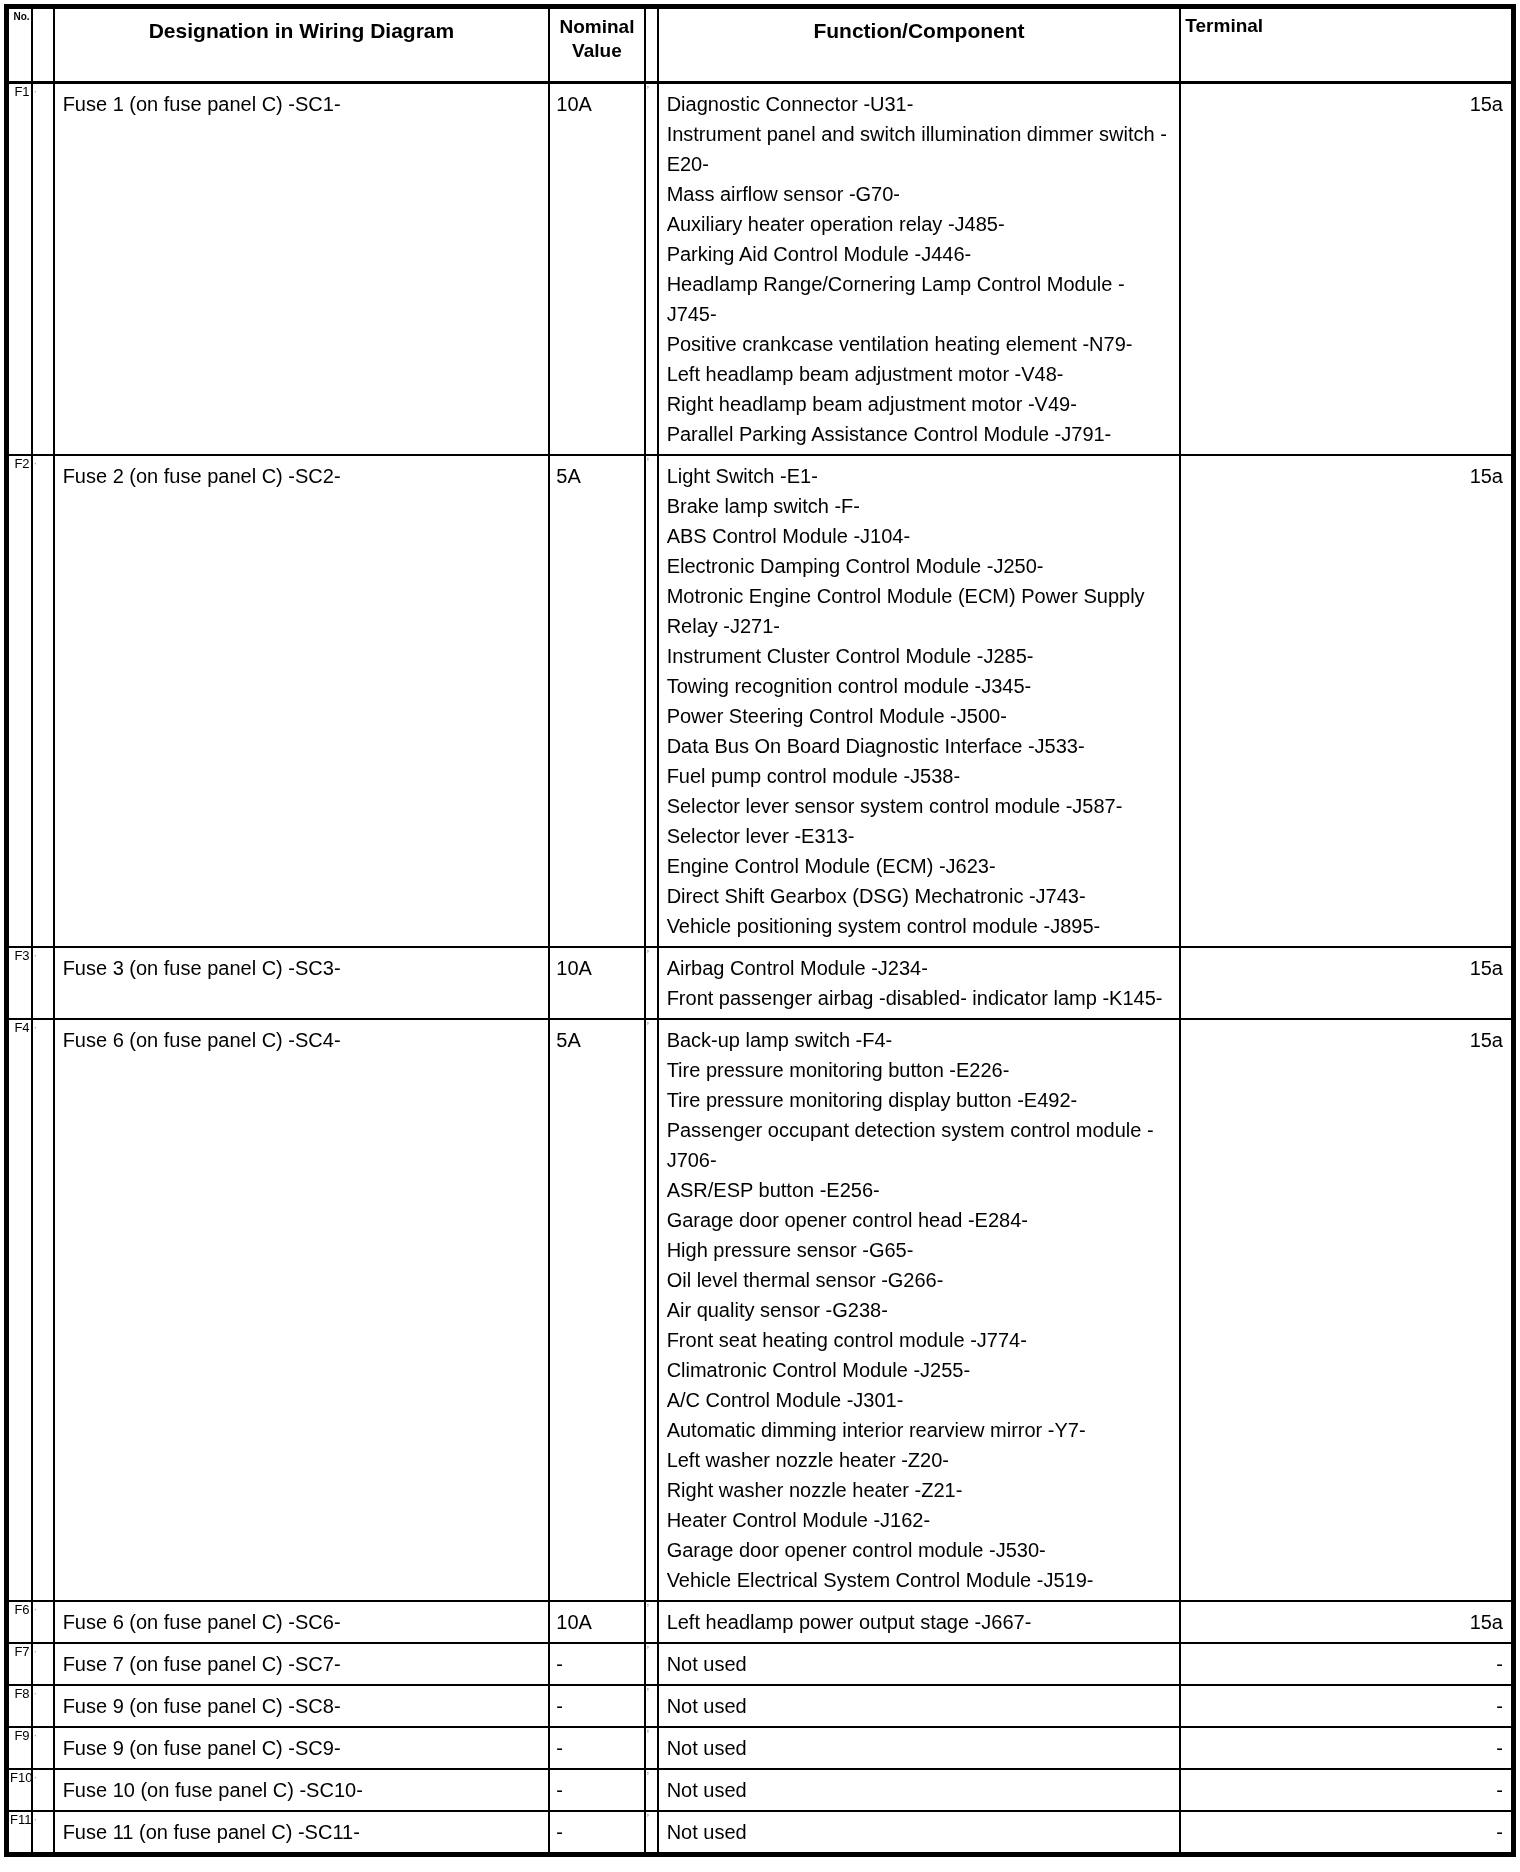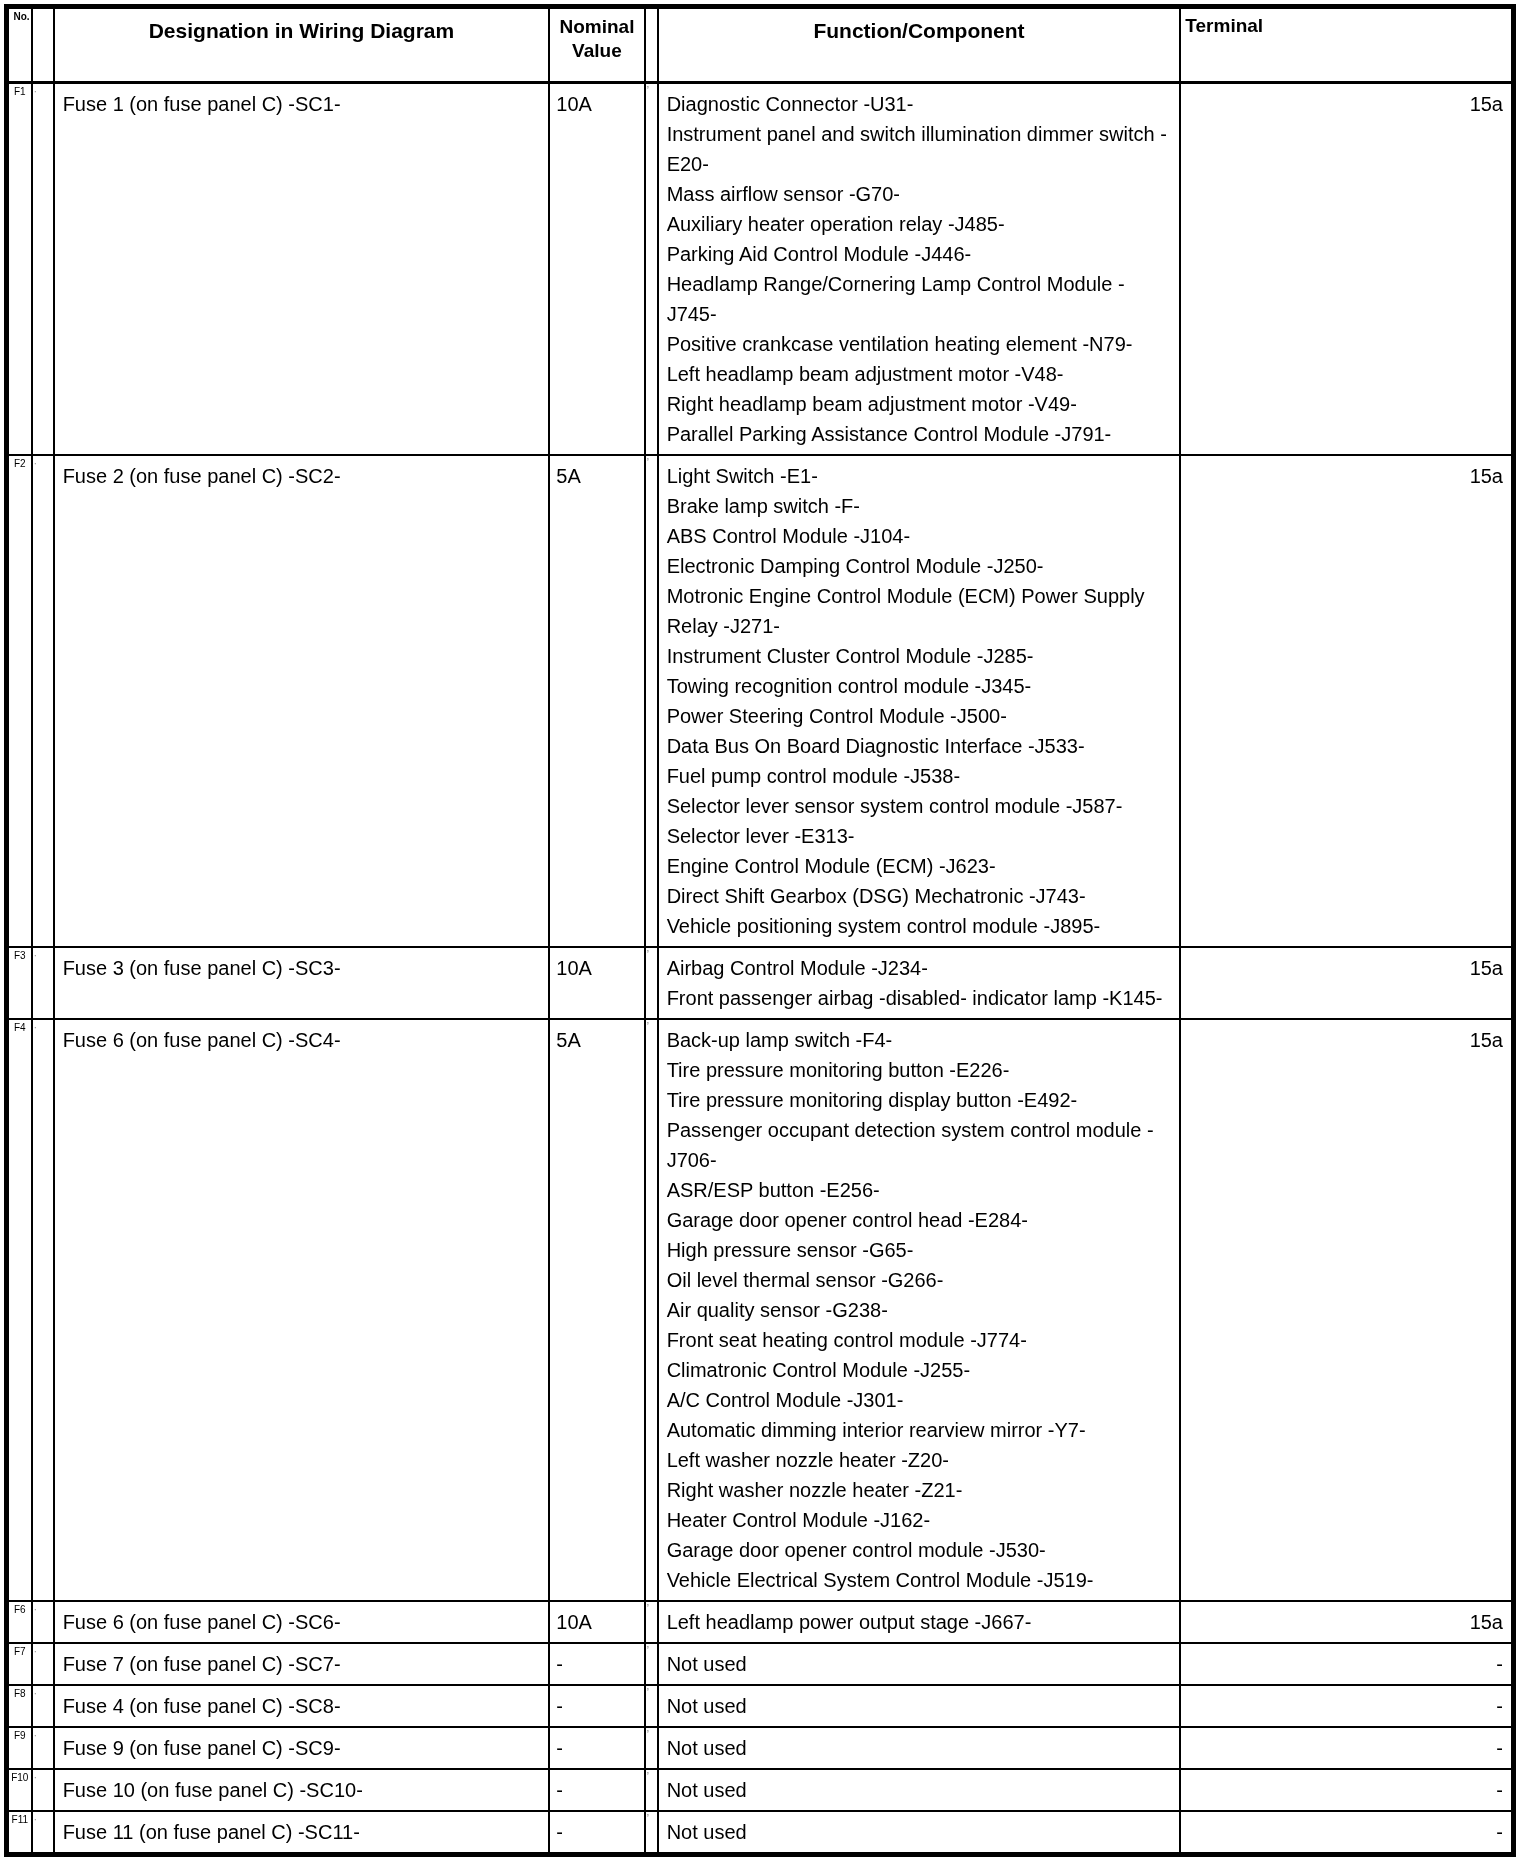--- a/index.html
+++ b/index.html
@@ -67,24 +67,24 @@
     text-align: center;
     padding-top: 10px;
   }
   th.h-ter {
     font-size: 19px;
     text-align: left;
     padding: 6px 2px 0 4px;
   }
 
   td.no-cell {
-    font-size: 10px;
+    font-size: 13px;
     line-height: 12px;
     padding: 2px 1px;
-    text-align: center;
+    text-align: right;
   }
   td.gap-cell { padding: 2px 1px; }
   td.gap-cell::before {
     content: "\00B7";
     color: #9a9a9a;
     font-size: 11px;
     line-height: 10px;
     display: block;
   }
   td.tick-cell { padding: 2px 1px; }
@@ -238,21 +238,21 @@
         <td class="gap-cell"></td>
         <td class="designation-cell">Fuse 7 (on fuse panel C) -SC7-</td>
         <td class="nominal-cell">-</td>
         <td class="tick-cell"></td>
         <td class="function-cell">Not used</td>
         <td class="terminal-cell">-</td>
       </tr>
       <tr>
         <td class="no-cell">F8</td>
         <td class="gap-cell"></td>
-        <td class="designation-cell">Fuse 4 (on fuse panel C) -SC8-</td>
+        <td class="designation-cell">Fuse 9 (on fuse panel C) -SC8-</td>
         <td class="nominal-cell">-</td>
         <td class="tick-cell"></td>
         <td class="function-cell">Not used</td>
         <td class="terminal-cell">-</td>
       </tr>
       <tr>
         <td class="no-cell">F9</td>
         <td class="gap-cell"></td>
         <td class="designation-cell">Fuse 9 (on fuse panel C) -SC9-</td>
         <td class="nominal-cell">-</td>

